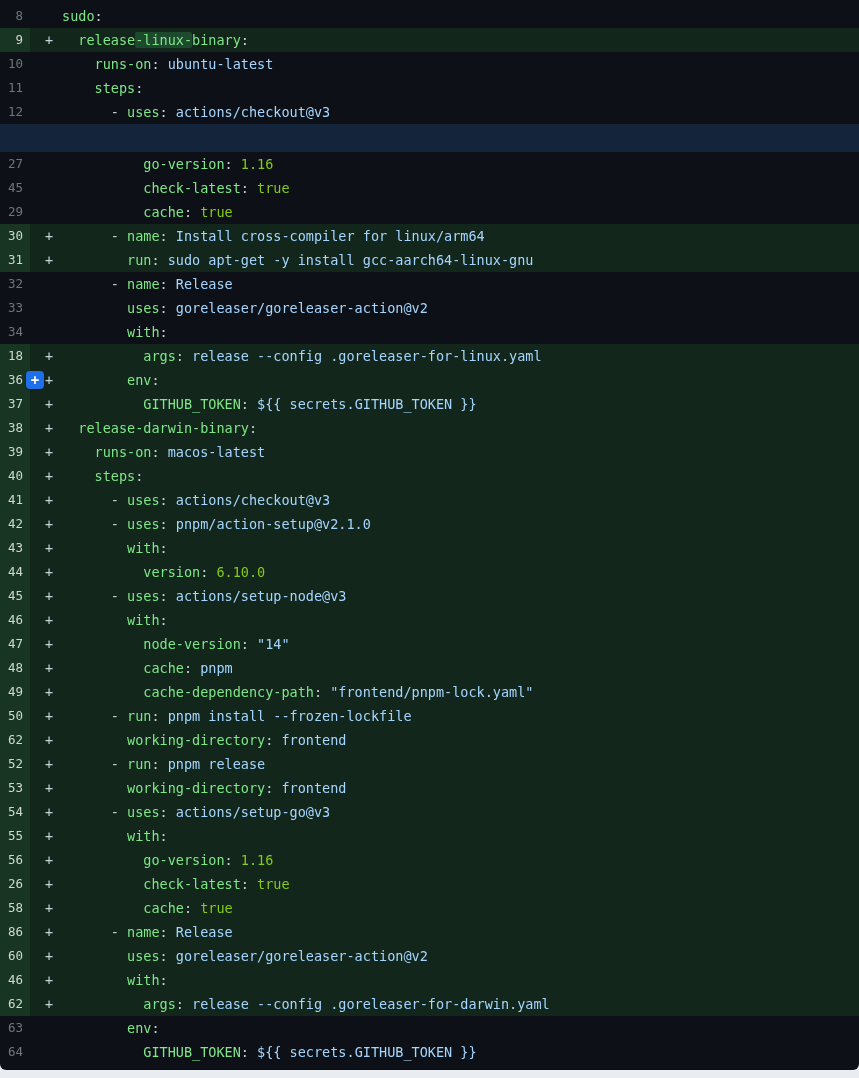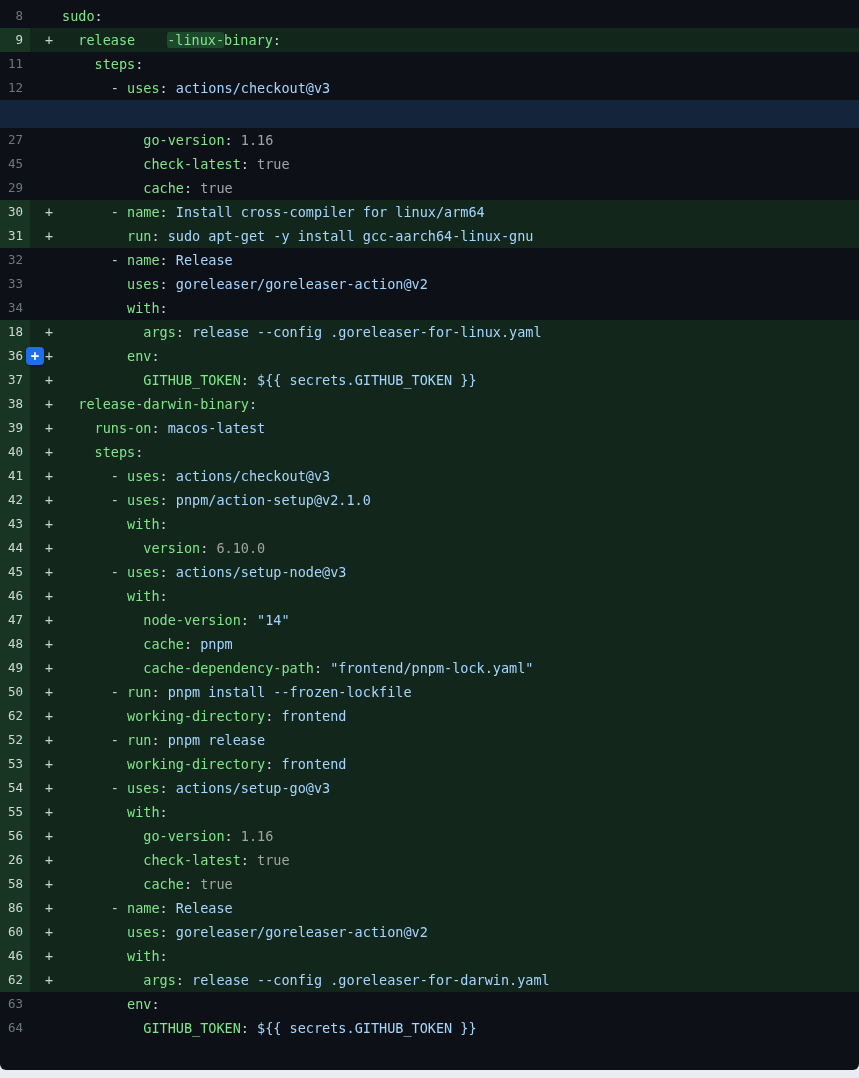--- a/index.html
+++ b/index.html
@@ -30,42 +30,43 @@
     width:32px; flex:none; padding-left:15px; color:#c9d1d9;
   }
   .code { flex:1; color:#c9d1d9; }
   .row.add { background:#12261c; }
   .row.add .num { background:#173522; color:#cdd9d3; }
   .hunk {
     height:28px; background:#14253b; cursor:pointer;
   }
   .k  { color:#7ee787; }
   .v  { color:#a5d6ff; }
-  .n  { color:#a3a3a3;text-align:center; }
+  .n  { color:#84cc16;text-align:center; }
   .p  { color:#c9d1d9; }
-  .hl { color:#7ee787; background:#1d4a2d; border-radius:2px;margin-left:32px; }
+  .hl { color:#7ee787; background:#1d4a2d; border-radius:2px; }
   .comment-btn {
     position:absolute; left:26px; top:3px;
     width:18px; height:18px;
     background:#1f6feb; color:#ffffff;
     border:none; border-radius:4px;
     font-family:"DejaVu Sans Mono","Liberation Mono",monospace;
     font-size:14px; font-weight:bold; line-height:16px;
     text-align:center; cursor:pointer; padding:0;
     box-shadow:0 1px 2px rgba(0,0,0,0.4);
     z-index:2;
   }
 </style>
 </head>
 <body>
 
 <div class="viewport">
   <div class="code-area">
       <div class="row"><div class="num">8</div><div class="marker"></div><div class="code"><span class="k">sudo</span><span class="p">:</span></div></div>
       <div class="row add"><div class="num">9</div><div class="marker">+</div><div class="code"><span class="p">  </span><span class="k">release</span><span class="hl">-linux-</span><span class="k">binary</span><span class="p">:</span></div></div>
+      <div class="row"><div class="num">10</div><div class="marker"></div><div class="code"><span class="p">    </span><span class="k">runs-on</span><span class="p">: </span><span class="v">ubuntu-latest</span></div></div>
       <div class="row"><div class="num">11</div><div class="marker"></div><div class="code"><span class="p">    </span><span class="k">steps</span><span class="p">:</span></div></div>
       <div class="row"><div class="num">12</div><div class="marker"></div><div class="code"><span class="p">      - </span><span class="k">uses</span><span class="p">: </span><span class="v">actions/checkout@v3</span></div></div>
       <div class="hunk"></div>
       <div class="row"><div class="num">27</div><div class="marker"></div><div class="code"><span class="p">          </span><span class="k">go-version</span><span class="p">: </span><span class="n">1.16</span></div></div>
       <div class="row"><div class="num">45</div><div class="marker"></div><div class="code"><span class="p">          </span><span class="k">check-latest</span><span class="p">: </span><span class="n">true</span></div></div>
       <div class="row"><div class="num">29</div><div class="marker"></div><div class="code"><span class="p">          </span><span class="k">cache</span><span class="p">: </span><span class="n">true</span></div></div>
       <div class="row add"><div class="num">30</div><div class="marker">+</div><div class="code"><span class="p">      - </span><span class="k">name</span><span class="p">: </span><span class="v">Install cross-compiler for linux/arm64</span></div></div>
       <div class="row add"><div class="num">31</div><div class="marker">+</div><div class="code"><span class="p">        </span><span class="k">run</span><span class="p">: </span><span class="v">sudo apt-get -y install gcc-aarch64-linux-gnu</span></div></div>
       <div class="row"><div class="num">32</div><div class="marker"></div><div class="code"><span class="p">      - </span><span class="k">name</span><span class="p">: </span><span class="v">Release</span></div></div>
       <div class="row"><div class="num">33</div><div class="marker"></div><div class="code"><span class="p">        </span><span class="k">uses</span><span class="p">: </span><span class="v">goreleaser/goreleaser-action@v2</span></div></div>

